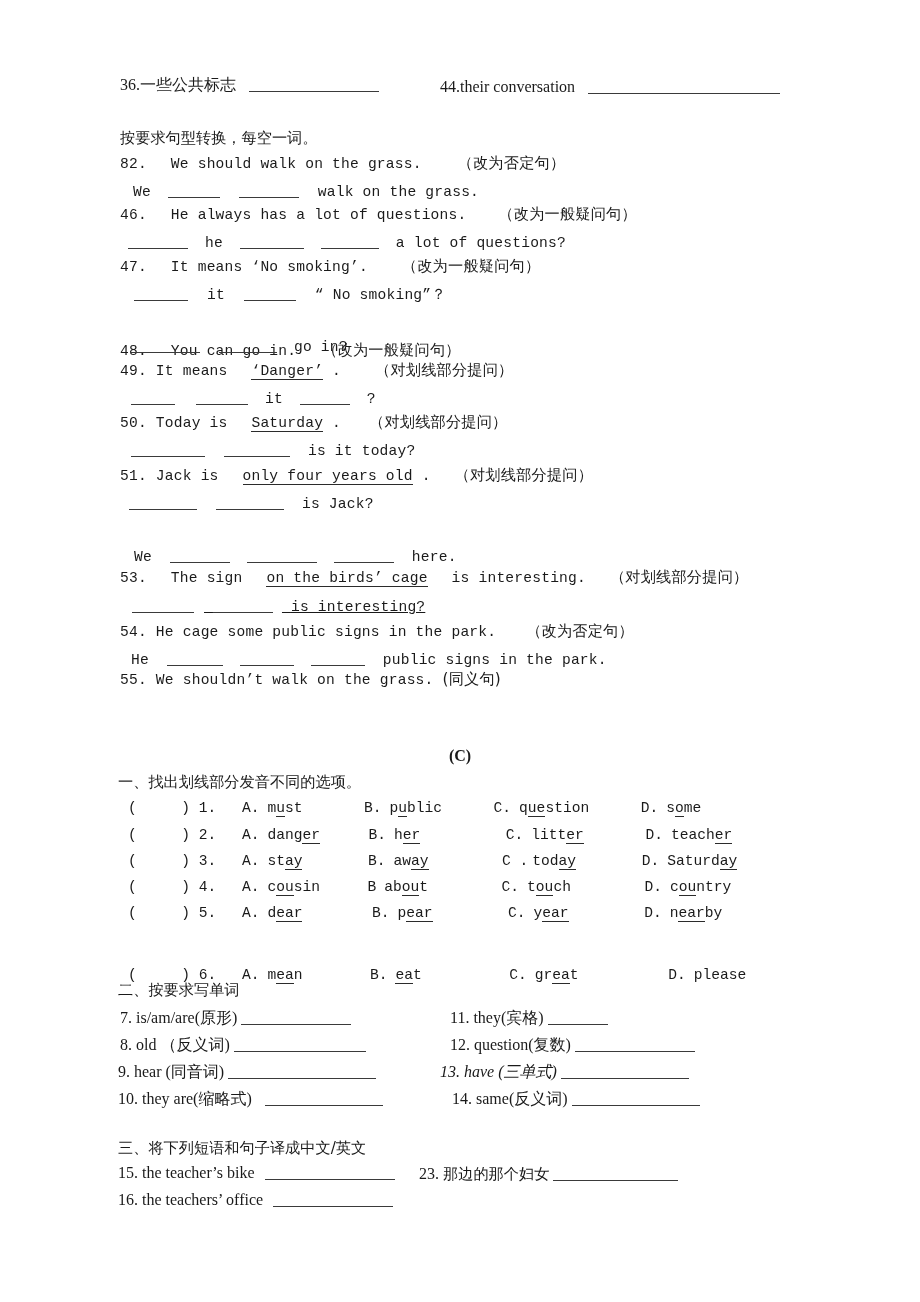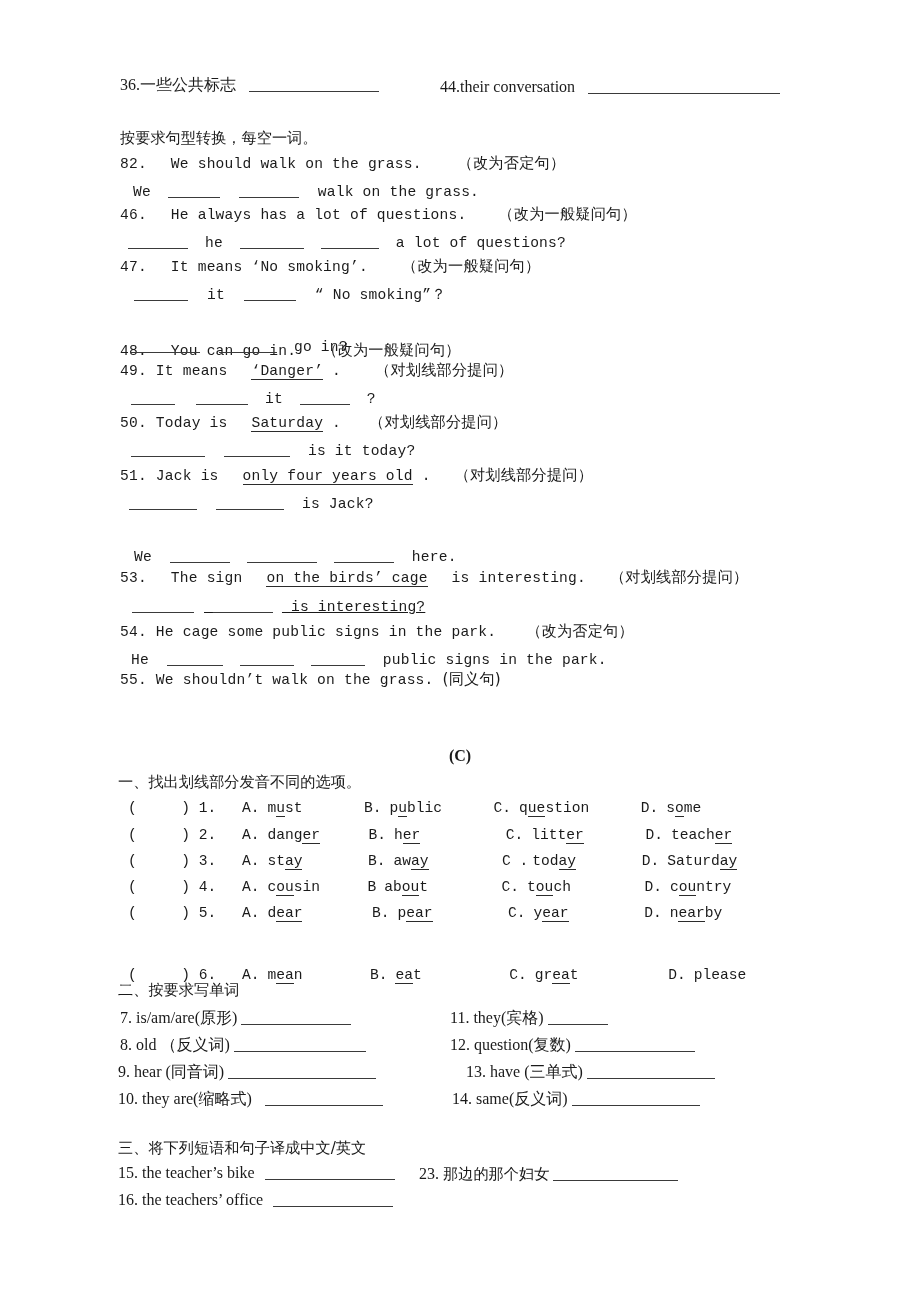--- a/index.html
+++ b/index.html
@@ -362,21 +362,21 @@
     <span>12.</span>
     <span>question(复数)</span>
     <span class="blank" style="width:120px;"></span>
   </div>
 
   <div class="col-l mixed" style="left:118px; top:1062px;">
     <span>9.</span>
     <span>hear (同音词)</span>
     <span class="blank" style="width:148px;"></span>
   </div>
-  <div class="col-r mixed" style="left:466px; top:1062px;">
+  <div class="col-r mixed" style="left:440px; top:1062px;font-style:italic;">
     <span>13.</span>
     <span>have (三单式)</span>
     <span class="blank" style="width:128px;"></span>
   </div>
 
   <div class="col-l mixed" style="left:118px; top:1089px;">
     <span>10.</span>
     <span>they are(缩略式)</span>
     <span class="blank" style="width:118px; margin-left:9px;"></span>
   </div>

